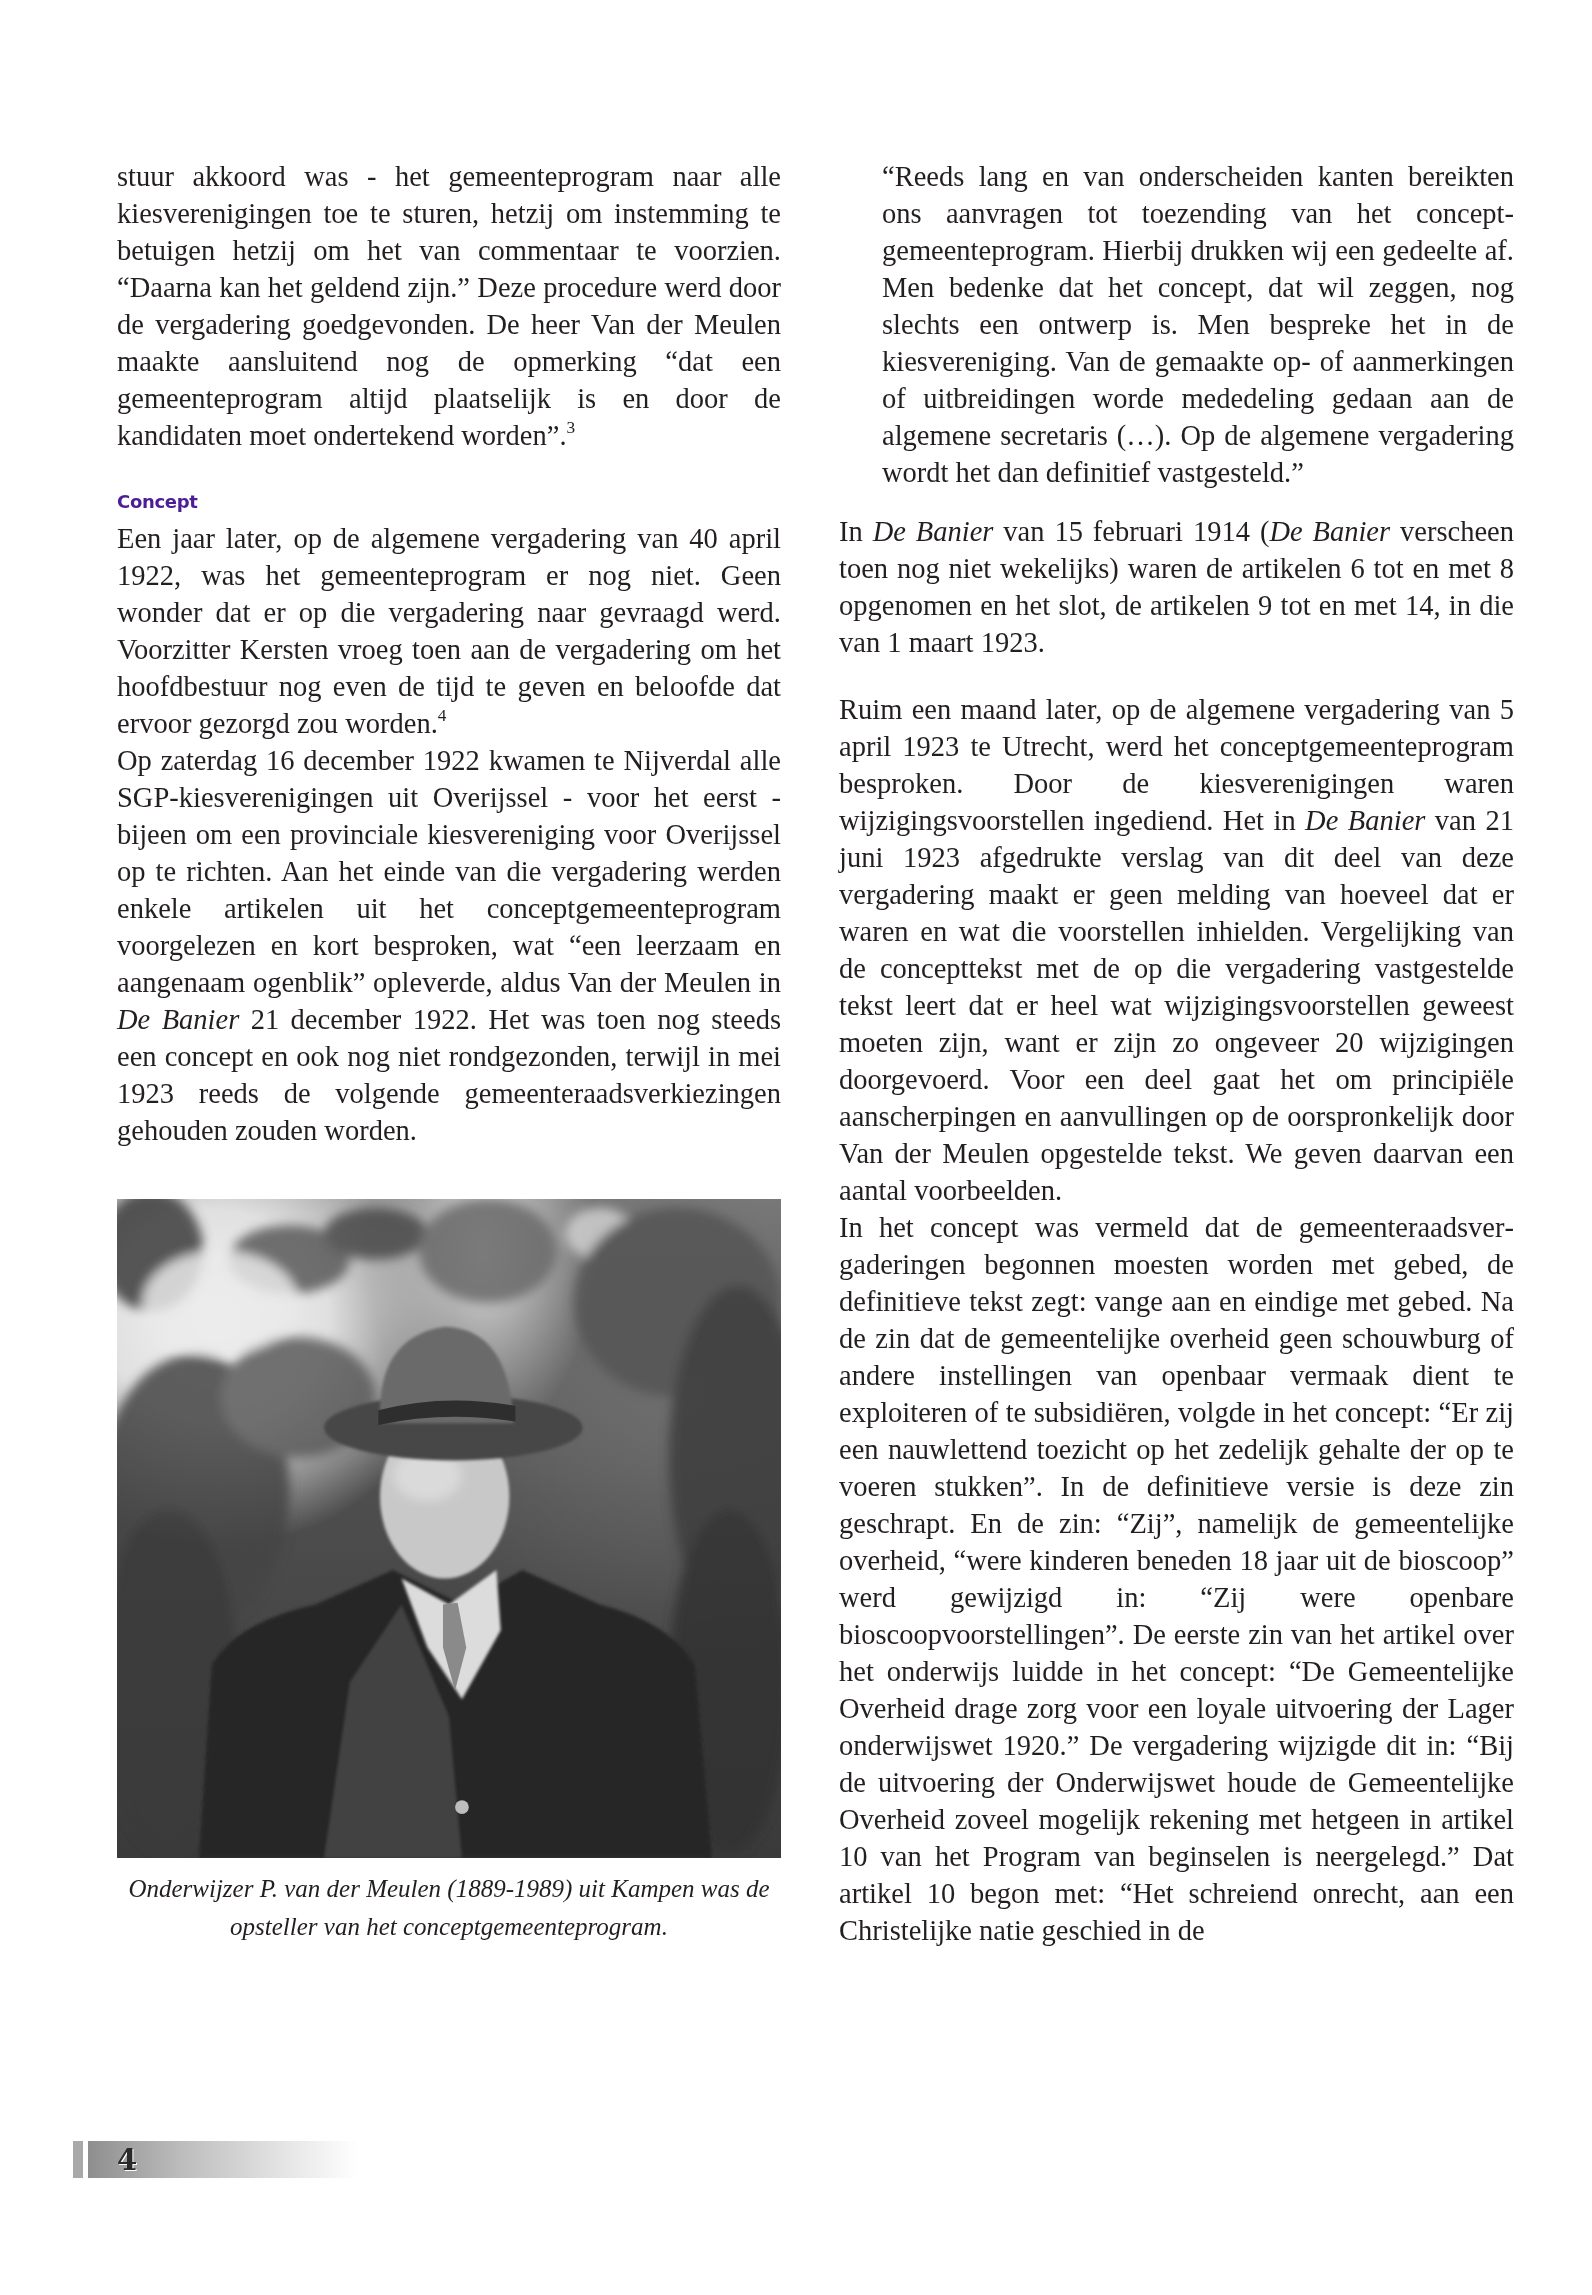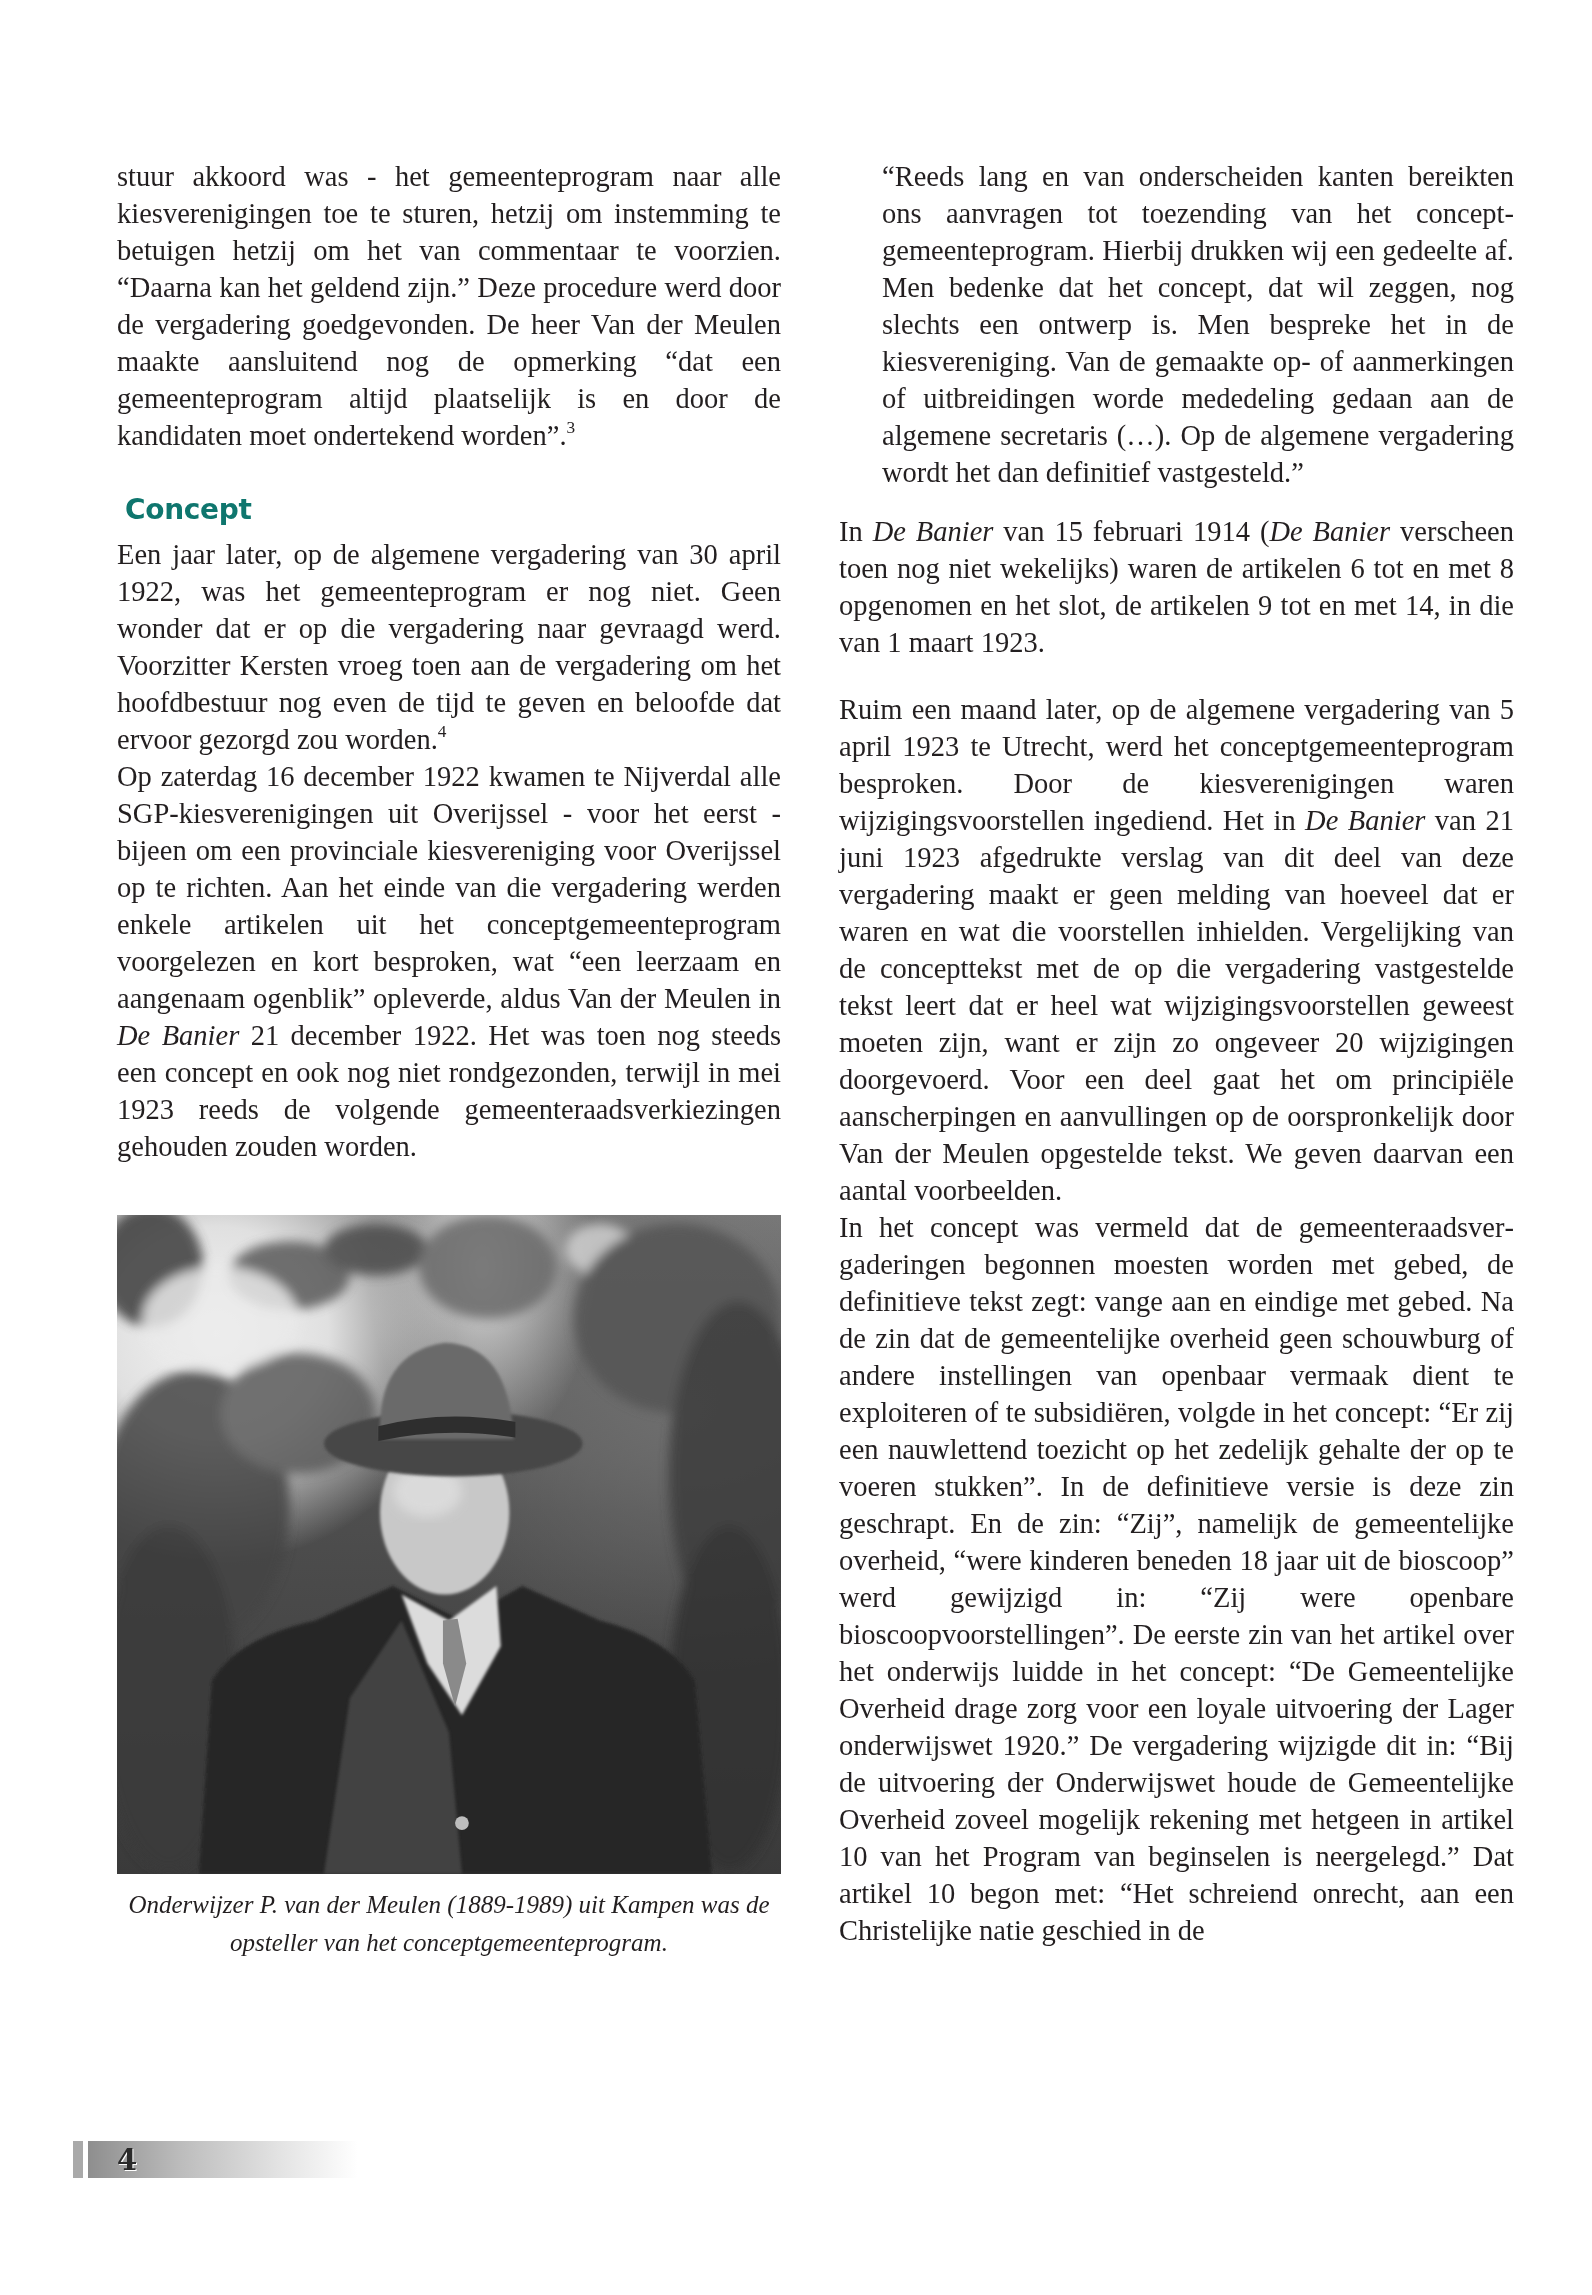--- a/index.html
+++ b/index.html
@@ -5,21 +5,21 @@
   html, body { margin: 0; padding: 0; background: #ffffff; }
   body { width: 1592px; height: 2295px; position: relative; overflow: hidden; color: #231f20; }
   .page { position: absolute; left: 0; top: 0; width: 1592px; height: 2295px; background: #fff; }
   .col { position: absolute; top: 158px; font-family: "Liberation Serif", "DejaVu Serif", serif; font-size: 28.5px; line-height: 37px; }
   .col-left { left: 117px; width: 664px; }
   .col-right { left: 839px; width: 675px; }
   .para { margin: 0; text-align: justify; hyphens: manual; }
   .para + .para { margin-top: 0; }
   .gap { height: 30px; }
   .gap-sm { height: 22.4px; }
-  .heading { font-family: "DejaVu Sans", "Liberation Sans", sans-serif; font-weight: bold; font-size: 28px; color: #0f766e; line-height: 36px; margin: 8px; letter-spacing: -0.3px; }
+  .heading { font-family: "DejaVu Sans", "Liberation Sans", sans-serif; font-weight: bold; font-size: 18px; color: #4c1d95; line-height: 36px; margin: 0; letter-spacing: -0.3px; }
   .quote { margin: 0 0 0 43px; text-align: justify; }
   sup { font-size: 17.3px; line-height: 0; vertical-align: 12px; }
   em { font-style: italic; }
   .photo-wrap { margin-top: 50px; }
   .photo { width: 664px; height: 659px; position: relative; overflow: hidden;
            background: radial-gradient(ellipse at 15% 18%, #f4f4f4 0%, #e0e0e0 14%, rgba(120,120,120,0) 30%),
                        radial-gradient(ellipse at 55% 8%, #dcdcdc 0%, rgba(150,150,150,0) 22%),
                        radial-gradient(ellipse at 85% 30%, #6e6e6e 0%, rgba(80,80,80,0) 40%),
                        linear-gradient(180deg, #7a7a7a 0%, #4e4e4e 45%, #3a3a3a 100%); }
   .photo svg { position: absolute; left: 0; top: 0; }
@@ -33,21 +33,21 @@
 <body>
 
 <div class="page">
 
   <div class="col col-left">
     <p class="para"><span>stuur akkoord was - het gemeenteprogram naar alle kiesverenigingen toe te sturen, hetzij om instemming te betuigen hetzij om het van commentaar te voor­zien. “Daarna kan het geldend zijn.” Deze procedure werd door de vergadering goedgevonden. De heer Van der Meulen maakte aansluitend nog de opmer­king “dat een gemeenteprogram altijd plaatselijk is en door de kandidaten moet ondertekend worden”.</span><sup>3</sup></p>
 
     <div class="gap"></div>
     <h2 class="heading">Concept</h2>
 
-    <p class="para"><span>Een jaar later, op de algemene vergadering van 30 april 1922, was het gemeenteprogram er nog niet. Geen wonder dat er op die vergadering naar ge­vraagd werd. Voorzitter Kersten vroeg toen aan de vergadering om het hoofdbestuur nog even de tijd te geven en beloofde dat ervoor gezorgd zou worden.</span><sup>4</sup></p>
+    <p class="para"><span>Een jaar later, op de algemene vergadering van 40 april 1922, was het gemeenteprogram er nog niet. Geen wonder dat er op die vergadering naar ge­vraagd werd. Voorzitter Kersten vroeg toen aan de vergadering om het hoofdbestuur nog even de tijd te geven en beloofde dat ervoor gezorgd zou worden.</span><sup>4</sup></p>
 
     <p class="para"><span>Op zaterdag 16 december 1922 kwamen te Nijverdal alle SGP-kiesverenigingen uit Overijssel - voor het eerst - bijeen om een provinciale kiesvereniging voor Overijssel op te richten. Aan het einde van die ver­gadering werden enkele artikelen uit het conceptge­meenteprogram voorgelezen en kort besproken, wat “een leerzaam en aangenaam ogenblik” opleverde, aldus Van der Meulen in </span><em>De Banier</em><span> 21 december 1922. Het was toen nog steeds een concept en ook nog niet rondgezonden, terwijl in mei 1923 reeds de volgende gemeenteraadsverkiezingen gehouden zou­den worden.</span></p>
 
 
     <figure class="photo-wrap" style="margin-left:0;margin-right:0;margin-bottom:0;">
       <div class="photo" role="img" aria-label="Portrait photo of a man in a fedora hat, suit and tie, standing in front of trees">
         <svg width="664" height="659" viewBox="0 0 770 764">
           <defs>
             <filter id="blur4">
                 <feGaussianBlur stdDeviation="6"></feGaussianBlur>

